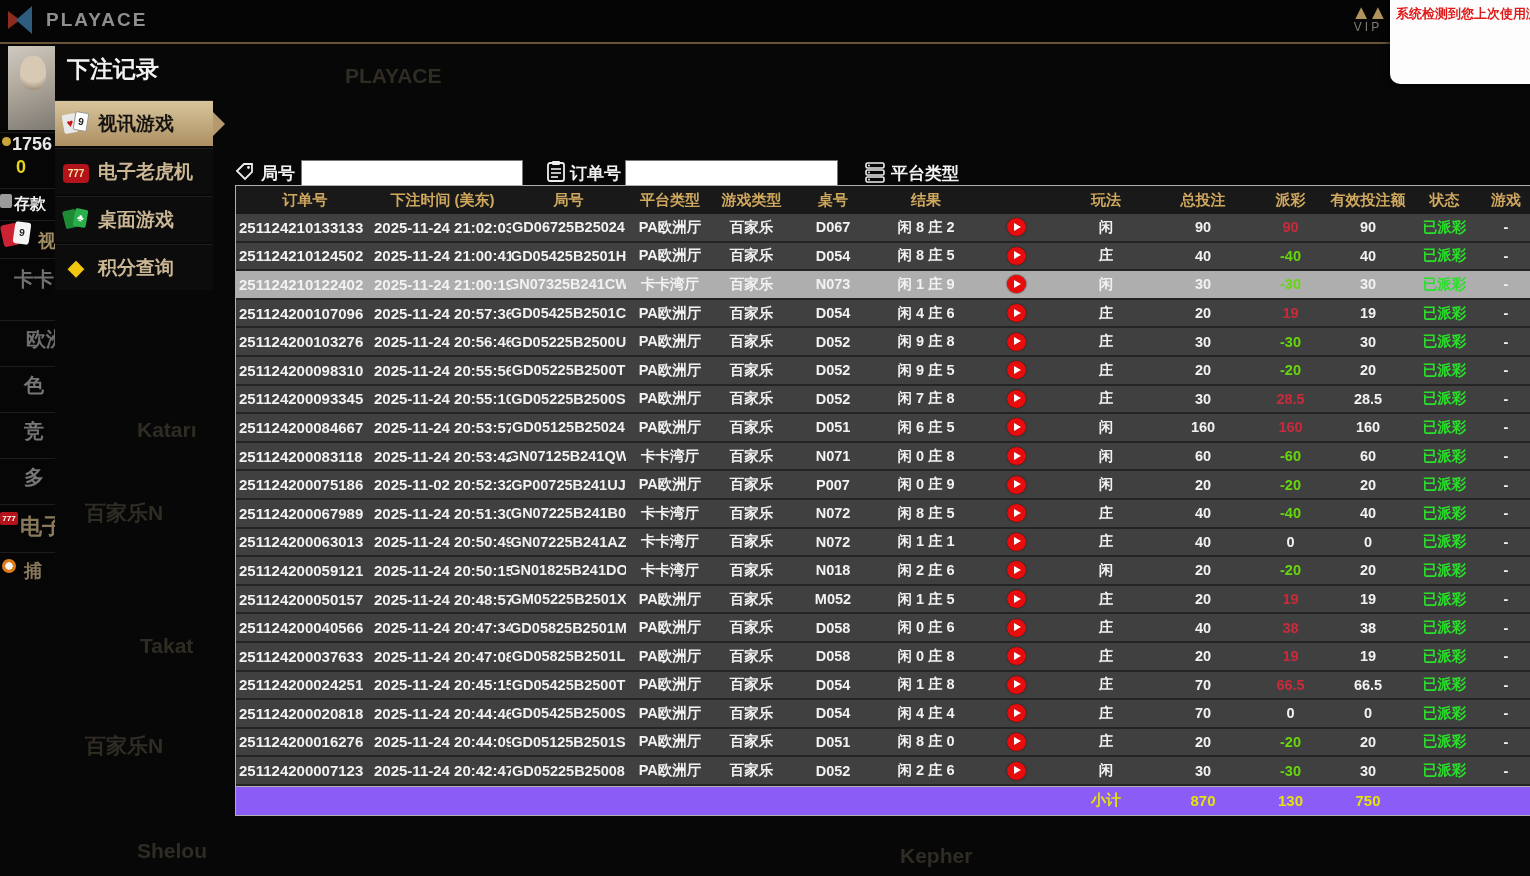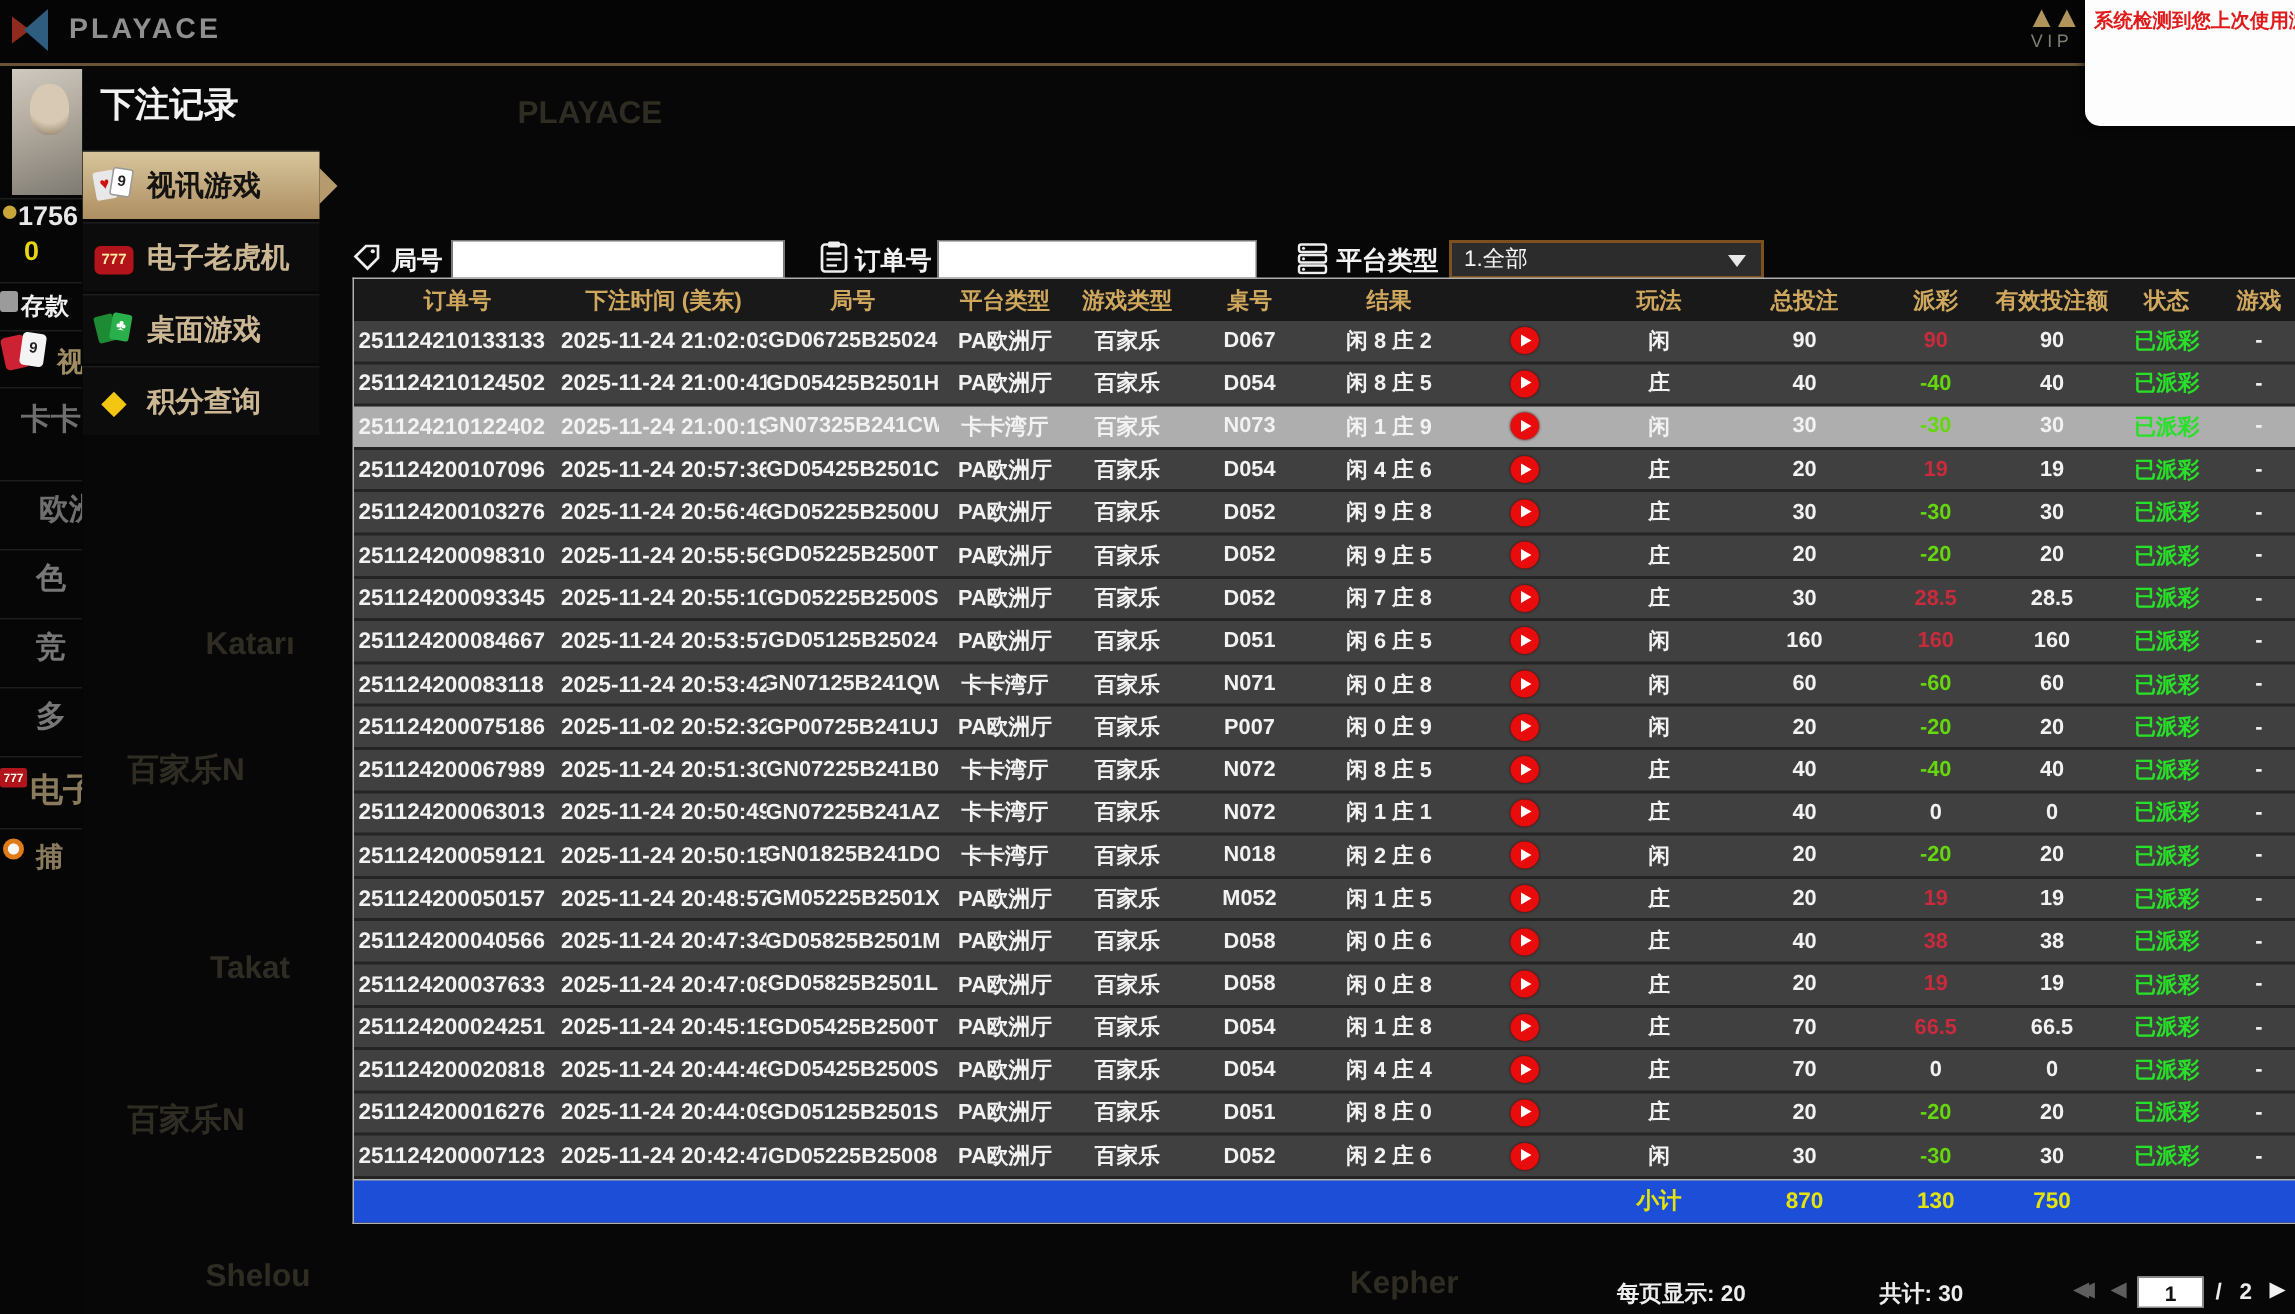--- a/index.html
+++ b/index.html
@@ -123,21 +123,21 @@
   .td.c0 { justify-content:flex-start; padding-left:3px; font-size:15px; }
   .td.c1 { justify-content:flex-start; font-size:15px; }
   .td.pos { color:#c92a3c; }
   .td.neg { color:#66d60e; }
   .td.zero { color:#f2f2f2; }
   .td.st { color:#29e029; }
   .playbtn { width:19px; height:18px; border-radius:50%; background:#e80c0c; position:relative; cursor:pointer;
     box-shadow:0 0 2px #400; }
   .playbtn .ptri { position:absolute; left:7px; top:4.5px; width:0; height:0;
     border-top:4.5px solid transparent; border-bottom:4.5px solid transparent; border-left:7px solid #fff; }
-  .sumrow { background:#1d4ed8; height:29px; border-top:1px solid #b0b0b0; }
+  .sumrow { background:#8b5cf6; height:29px; border-top:1px solid #b0b0b0; }
   .sumrow .td { color:#e4e40a; font-size:15px; }
 
   
   #pager { position:absolute; left:0; top:804px; width:1475px; height:28px; color:#ededed; font-size:15px; font-weight:bold; }
   #pg-perpage { position:absolute; left:1023px; top:5px; }
   #pg-total { position:absolute; left:1198px; top:5px; }
   .pg-arrow { position:absolute; top:3px; cursor:pointer; font-size:14px; }
   #pg-first { left:1327px; color:#5e5e5e; letter-spacing:-7px; }
   #pg-first::before { content:"◀◀"; }
   #pg-prev { left:1352px; color:#5e5e5e; }
@@ -256,21 +256,20 @@
     <input id="f-order-input" class="f-input" value="" style="">
     <svg id="f-plat-ico" class="f-ico" width="22" height="22" viewBox="0 0 22 22">
         <rect x="2" y="2" width="18" height="5" rx="1.5" fill="none" stroke="#eee" stroke-width="1.6"></rect>
         <rect x="2" y="9" width="18" height="5" rx="1.5" fill="none" stroke="#eee" stroke-width="1.6"></rect>
         <rect x="2" y="16" width="18" height="5" rx="1.5" fill="none" stroke="#eee" stroke-width="1.6"></rect>
         <circle cx="5" cy="4.5" r="1" fill="#eee"></circle>
         <circle cx="5" cy="11.5" r="1" fill="#eee"></circle>
         <circle cx="5" cy="18.5" r="1" fill="#eee"></circle>
       </svg>
     <span id="f-plat-label" class="f-label">平台类型</span>
-    <div id="f-plat-dd"><span>1.全部</span></div>
     <svg id="f-time-ico" class="f-ico" width="20" height="20" viewBox="0 0 20 20">
         <rect x="1.5" y="3" width="17" height="15.5" rx="2" fill="none" stroke="#eee" stroke-width="1.8"></rect>
         <line x1="6" y1="1" x2="6" y2="5" stroke="#eee" stroke-width="1.8"></line>
         <line x1="14" y1="1" x2="14" y2="5" stroke="#eee" stroke-width="1.8"></line>
         <line x1="2" y1="7.5" x2="18" y2="7.5" stroke="#eee" stroke-width="1.6"></line>
         <circle cx="6" cy="11" r="1" fill="#eee"></circle>
         <circle cx="10" cy="11" r="1" fill="#eee"></circle>
         <circle cx="14" cy="11" r="1" fill="#eee"></circle>
         <circle cx="6" cy="15" r="1" fill="#eee"></circle>
         <circle cx="10" cy="15" r="1" fill="#eee"></circle>
@@ -708,27 +707,17 @@
         </div>
       </div>
     <div id="tsubtotal" class="trow sumrow">
         <span class="td" style="grid-column: 9;">小计</span>
         <span class="td" style="grid-column: 10;">870</span>
         <span class="td" style="grid-column: 11;">130</span>
         <span class="td" style="grid-column: 12;">750</span>
       </div>
   </div>
 
-  <div id="pager">
-    <span id="pg-perpage">每页显示: 20</span>
-    <span id="pg-total">共计: 30</span>
-    <span id="pg-first" class="pg-arrow"></span>
-    <span id="pg-prev" class="pg-arrow"></span>
-    <input id="pg-input" value="1" style="">
-    <span id="pg-slash">/</span>
-    <span id="pg-of">2</span>
-    <span id="pg-next" class="pg-arrow"></span>
-  </div>
 </div>
 
 <div id="notice">
   <div class="ntext">系统检测到您上次使用浏</div>
 </div>
 
 </body></html>

